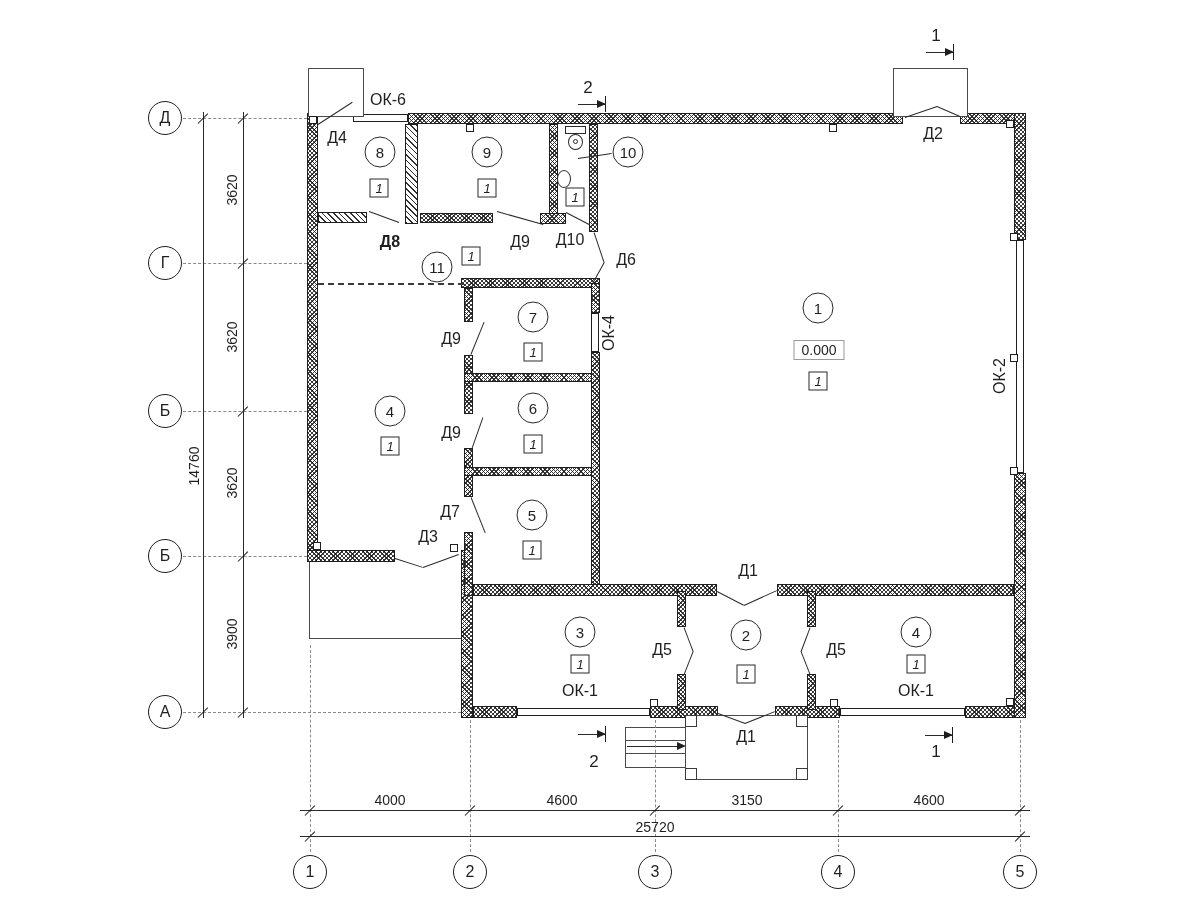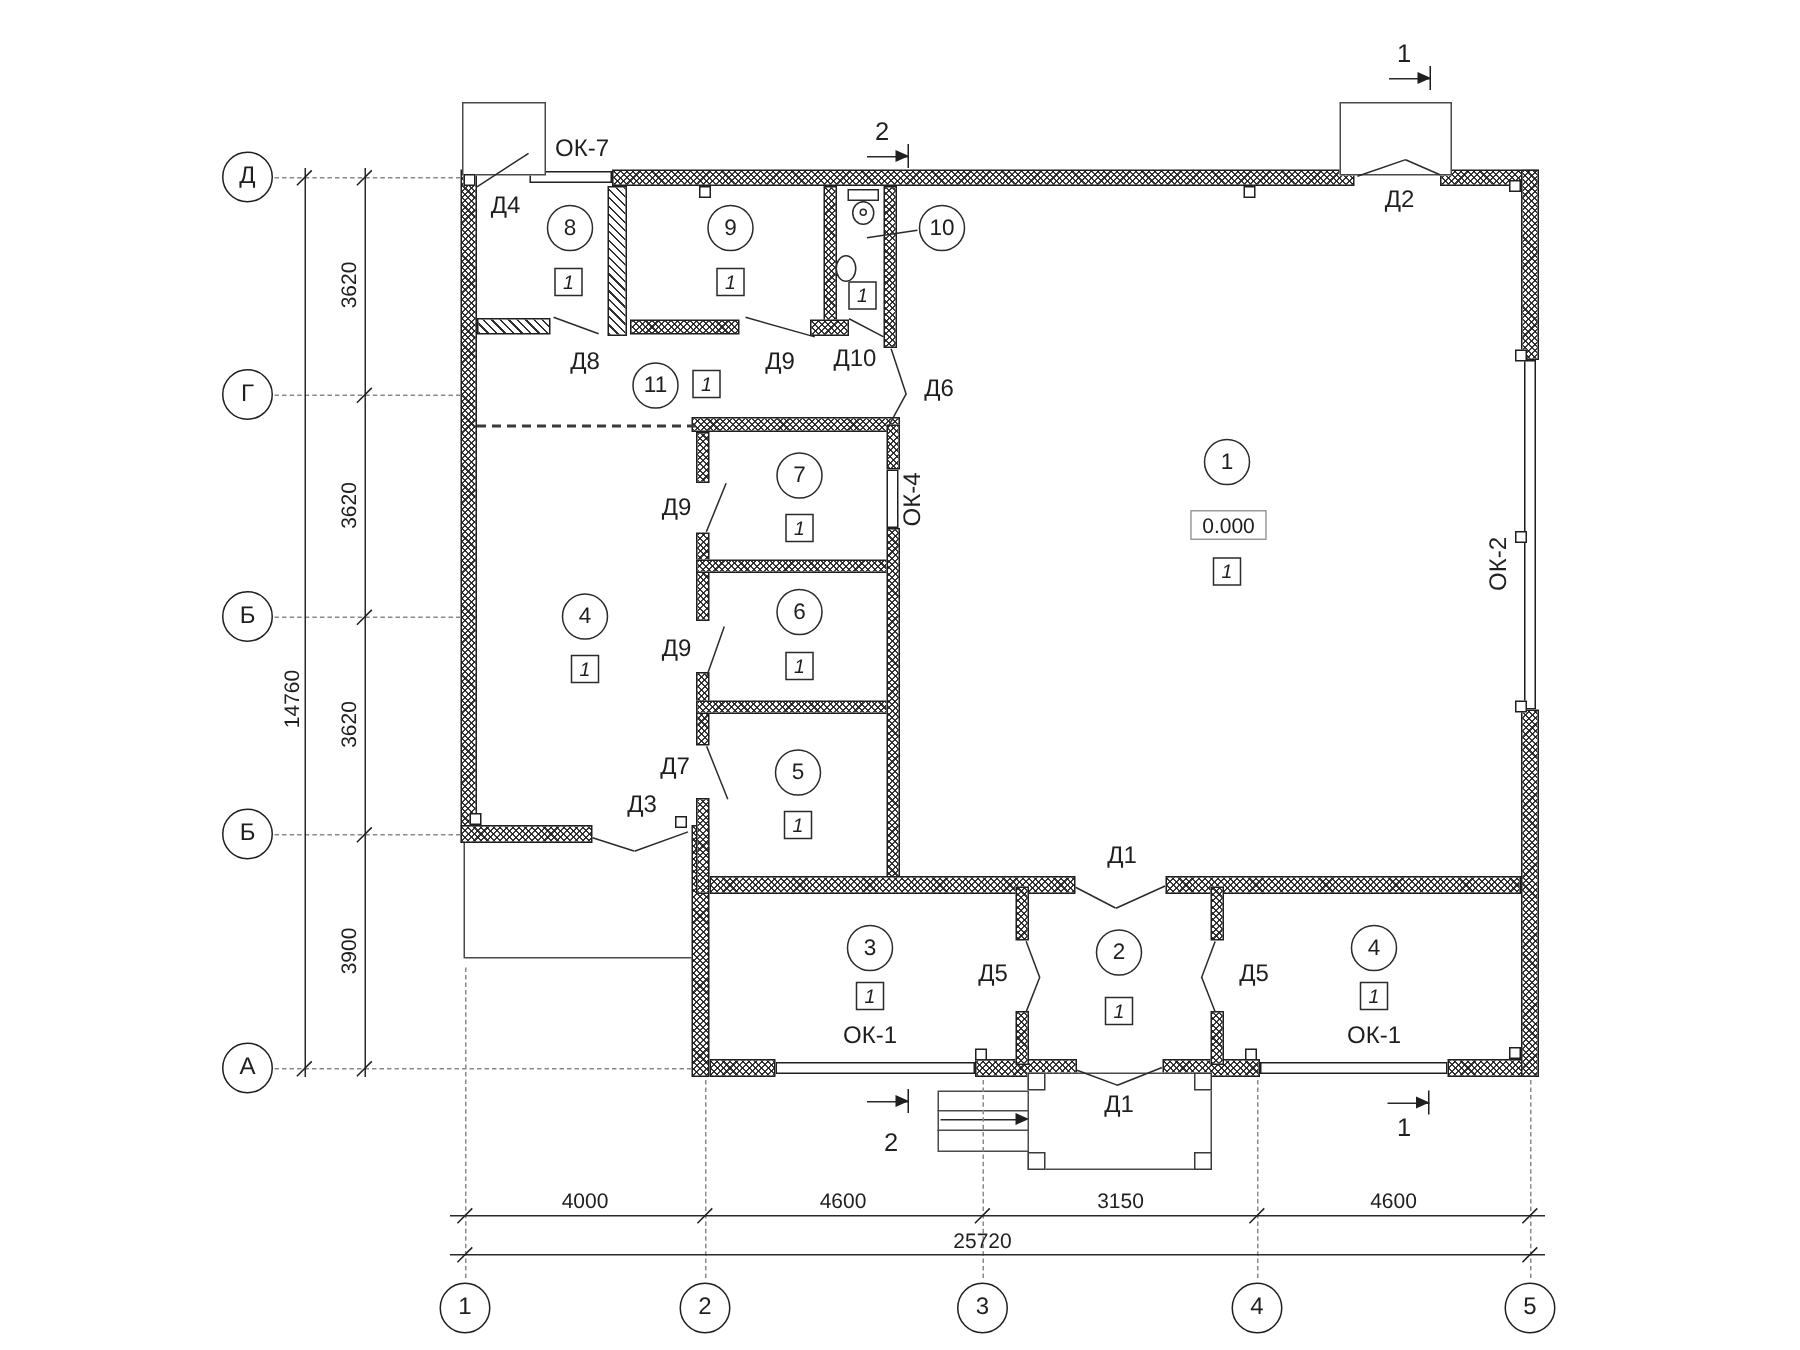--- a/index.html
+++ b/index.html
@@ -148,50 +148,50 @@
   <div class="fix" style="left:565px;top:126px;width:21px;height:8px;"></div>
   <div class="fix" style="left:568px;top:134px;width:15px;height:16px;border-radius:50%;"></div>
   <div class="fix" style="left:573px;top:139px;width:5px;height:5px;border-radius:50%;"></div>
   <div class="fix" style="left:557px;top:170px;width:14px;height:18px;border-radius:50%;"></div>
   <div class="leaf" style="left:578px;top:157.5px;width:34.4px;transform:rotate(-8.4deg);"></div>
 
   <div class="dash" style="left:318px;top:283px;width:146px;"></div>
 
   <div class="lab" style="left:337px;top:138px;">Д4</div>
   <div class="lab" style="left:933px;top:134px;">Д2</div>
-  <div class="lab" style="left:390px;top:242px;">Д8</div>
+  <div class="lab" style="left:390px;top:242px;font-weight:bold;">Д8</div>
   <div class="lab" style="left:520px;top:242px;">Д9</div>
   <div class="lab" style="left:570px;top:240px;">Д10</div>
   <div class="lab" style="left:626px;top:260px;">Д6</div>
   <div class="lab" style="left:451px;top:339px;">Д9</div>
   <div class="lab" style="left:451px;top:433px;">Д9</div>
   <div class="lab" style="left:450px;top:512px;">Д7</div>
   <div class="lab" style="left:428px;top:537px;">Д3</div>
   <div class="lab" style="left:748px;top:571px;">Д1</div>
   <div class="lab" style="left:662px;top:650px;">Д5</div>
   <div class="lab" style="left:836px;top:650px;">Д5</div>
   <div class="lab" style="left:746px;top:737px;">Д1</div>
 
-  <div class="lab" style="left:388px;top:100px;">ОК-7</div>
+  <div class="lab" style="left:388px;top:100px;">ОК-6</div>
   <div class="lab rot" style="left:609px;top:333px;">ОК-4</div>
   <div class="lab rot" style="left:1000px;top:376px;">ОК-2</div>
   <div class="lab" style="left:580px;top:691px;">ОК-1</div>
   <div class="lab" style="left:916px;top:691px;">ОК-1</div>
 
   <div class="rc" style="left:818px;top:308px;">1</div>
   <div class="rc" style="left:746px;top:635px;">2</div>
   <div class="rc" style="left:580px;top:632px;">3</div>
   <div class="rc" style="left:916px;top:632px;">4</div>
   <div class="rc" style="left:532px;top:515px;">5</div>
   <div class="rc" style="left:533px;top:408px;">6</div>
   <div class="rc" style="left:533px;top:317px;">7</div>
   <div class="rc" style="left:380px;top:152px;">8</div>
   <div class="rc" style="left:487px;top:152px;">9</div>
   <div class="rc" style="left:628px;top:152px;">10</div>
-  <div class="rc" style="left:437px;top:257px;">11</div>
+  <div class="rc" style="left:437px;top:267px;">11</div>
   <div class="rc" style="left:390px;top:411px;">4</div>
 
   <div class="elev" style="left:819px;top:350px;">0.000</div>
 
   <div class="bdg" style="left:818px;top:381px;">1</div>
   <div class="bdg" style="left:746px;top:674px;">1</div>
   <div class="bdg" style="left:580px;top:664px;">1</div>
   <div class="bdg" style="left:916px;top:664px;">1</div>
   <div class="bdg" style="left:532px;top:550px;">1</div>
   <div class="bdg" style="left:533px;top:444px;">1</div>

